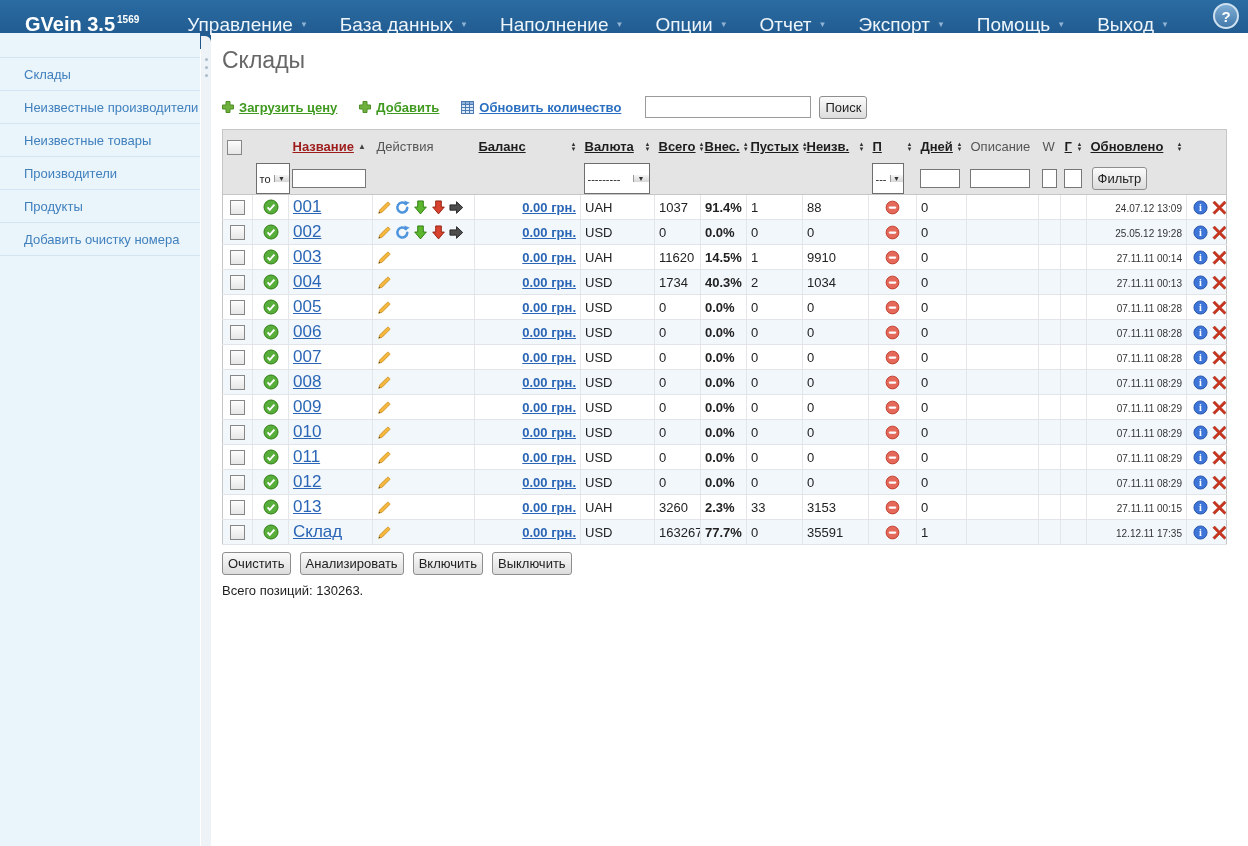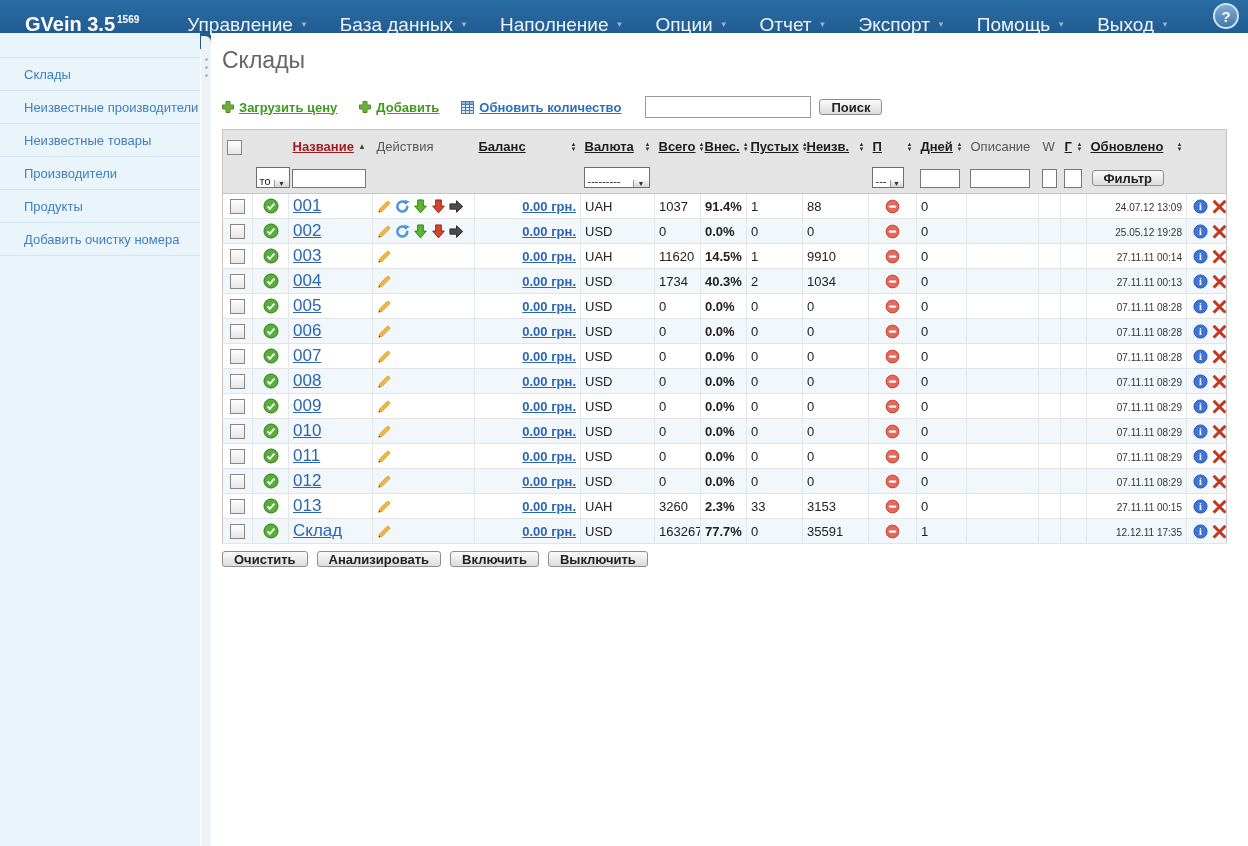--- a/index.html
+++ b/index.html
@@ -48,40 +48,40 @@
   h1.page-title{margin:14px 0 0 0;font-size:23px;font-weight:normal;color:#676767;}
   .toolbar{display:flex;align-items:center;margin-top:21px;height:24px;}
   .tool-link{display:flex;align-items:center;gap:5px;margin-right:22px;cursor:pointer;}
   .tool-link .green{color:#3f9a1f;font-size:13px;text-decoration:underline;font-weight:bold;}
   .tool-link .blue{color:#2a6fc0;font-size:13px;text-decoration:underline;font-weight:bold;}
   .search-input{
     width:156px;height:20px;border:1px solid #9a9a9a;font-size:13px;padding:0 4px;margin-left:2px;
     font-family:"Liberation Sans",sans-serif;
   }
   .btn{
-    margin-left:8px;height:16px;padding:0 11px;
+    margin-left:8px;height:23px;padding:0 5px;
     background:linear-gradient(#fbfbfb,#dcdcdc);
     border:1px solid #8e8e8e;border-radius:3px;
-    font-weight:bold;font-size:13px;color:#222;cursor:pointer;
+    font-weight:normal;font-size:13px;color:#222;cursor:pointer;
     font-family:"Liberation Sans",sans-serif;
   }
   
   table.grid{border-collapse:collapse;table-layout:fixed;width:1004px;margin-top:10px;border:1px solid #c6c6c6;}
   table.grid thead tr{background:#e4e4e4;}
   table.grid th{font-size:13px;text-align:left;padding:0 4px;height:33px;font-weight:normal;}
   .hwrap{display:flex;align-items:center;}
   .hwrap.spread{justify-content:space-between;}
   .hlabel{color:#555;white-space:nowrap;}
   .hlabel.hlink{color:#1d1d1d;font-weight:bold;text-decoration:underline;cursor:pointer;}
   .hlabel.hsorted{color:#9e1b1b;}
   .asc{font-size:8px;color:#444;margin-left:4px;}
   .sort{display:inline-flex;flex-direction:column;font-size:6px;line-height:5px;color:#333;margin-left:3px;}
   tr.filterrow td{height:30px;padding:0 3px;border-bottom:1px solid #c6c6c6;}
   
-  .sel{display:inline-flex;align-items:flex-end;border:1px solid #6e6e6e;background:#fff;height:21px;box-sizing:border-box;cursor:pointer;}
+  .sel{display:inline-flex;align-items:center;border:1px solid #6e6e6e;background:#fff;height:31px;box-sizing:border-box;cursor:pointer;}
   .sel .txt{font-size:11px;color:#222;display:flex;align-items:center;padding:0 3px;white-space:nowrap;}
   .sel .sbtn{width:15px;background:linear-gradient(#f5f5f5,#d7d7d7);border-left:1px solid #999;
     display:flex;align-items:center;justify-content:center;font-size:7px;color:#333;}
   .fin{height:19px;border:1px solid #777;box-sizing:border-box;font-size:12px;padding:0 3px;font-family:"Liberation Sans",sans-serif;width:100%;}
   
   table.grid tbody td{
     height:24px;padding:0 4px;font-size:13px;
     border-right:1px solid #e3e7ea;border-bottom:1px solid #e1e5e9;
     overflow:hidden;white-space:nowrap;
   }
@@ -971,13 +971,14 @@
         </tr>
       </tbody>
   </table>
 
   <div class="foot-btns">
       <button class="btn">Очистить</button>
       <button class="btn">Анализировать</button>
       <button class="btn">Включить</button>
       <button class="btn">Выключить</button>
     </div>
+  <div class="total">Всего позиций: 130263.</div>
 </div>
 
 </body></html>

